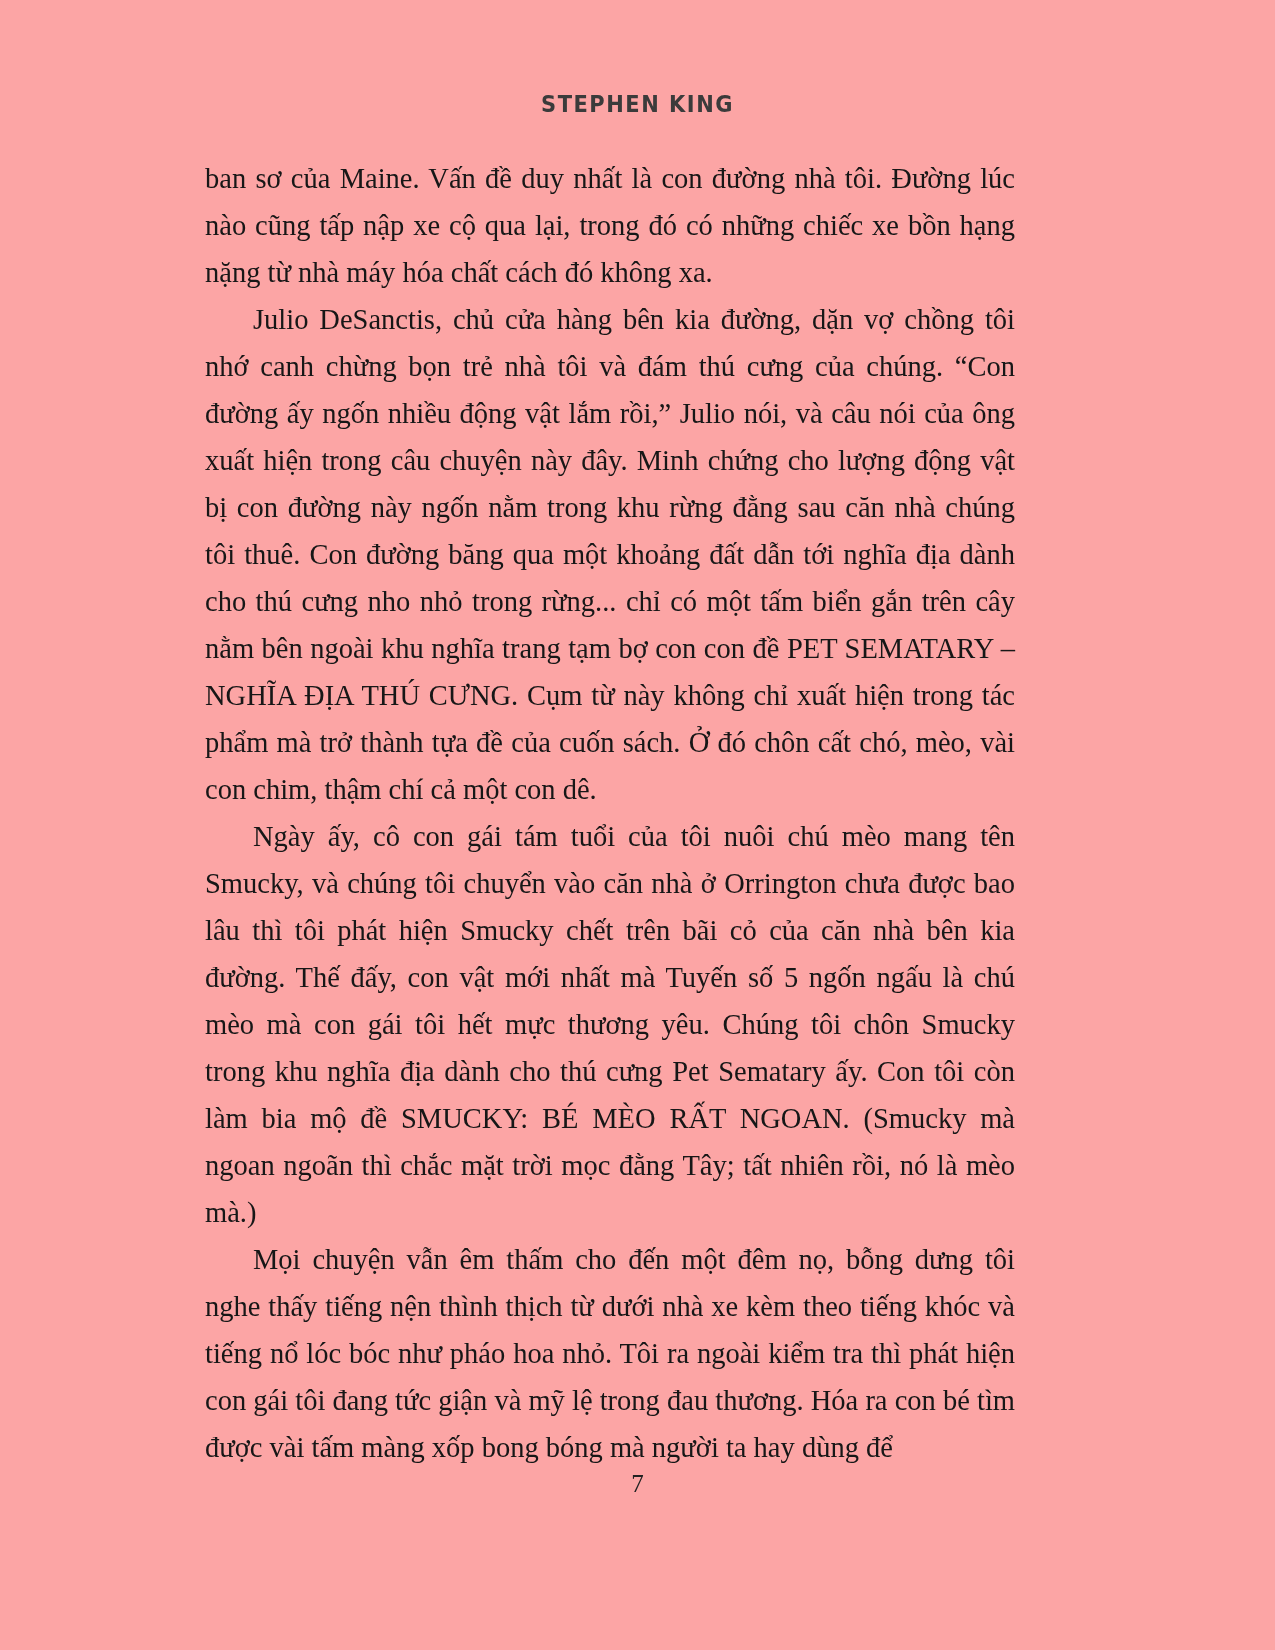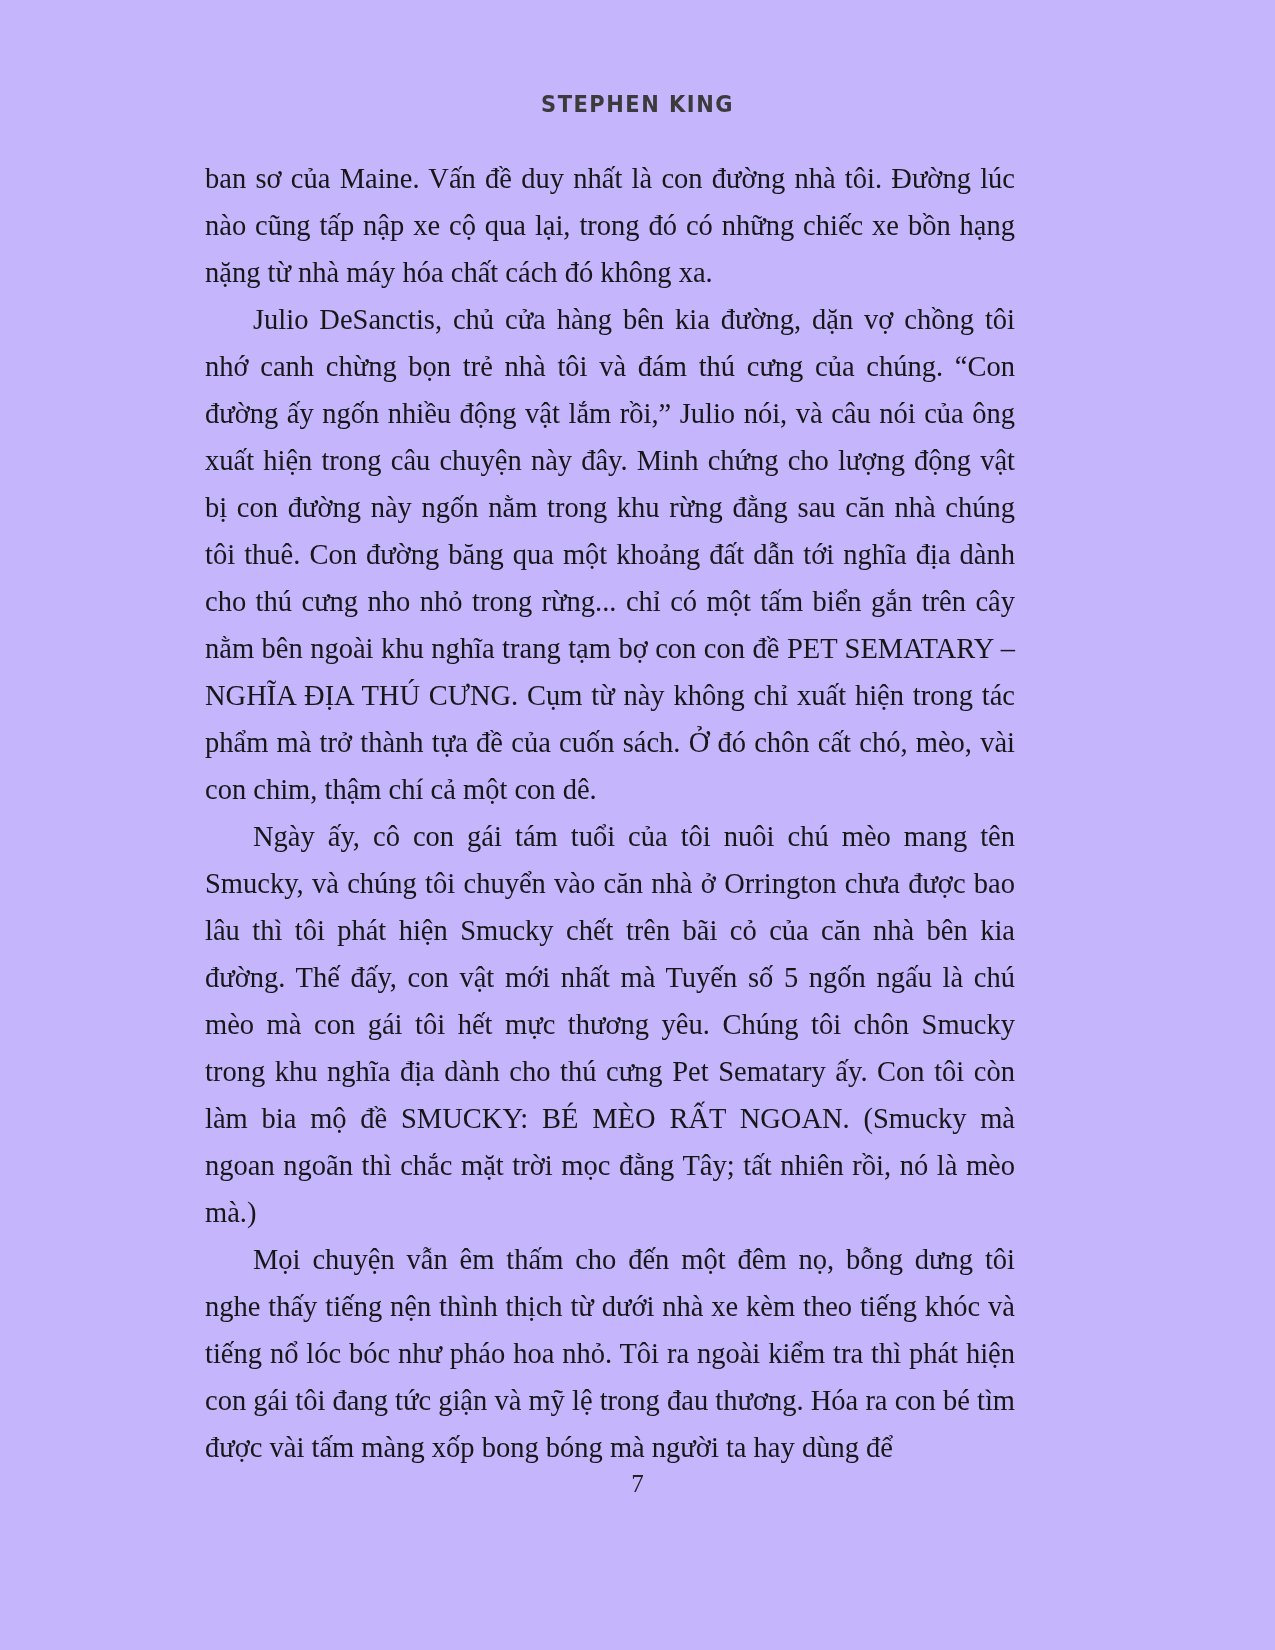--- a/index.html
+++ b/index.html
@@ -4,21 +4,21 @@
 <style>
   html, body {
     margin: 0;
     padding: 0;
     background: #ffffff;
   }
   .page {
     position: relative;
     width: 1275px;
     height: 1650px;
-    background: #c4b5fd;
+    background: #fca5a5;
     box-sizing: border-box;
     overflow: hidden;
     font-family: "Liberation Serif", serif;
     color: #1a1a1a;
   }
   .running-head {
     position: absolute;
     top: 92px;
     left: 0;
     width: 1275px;

